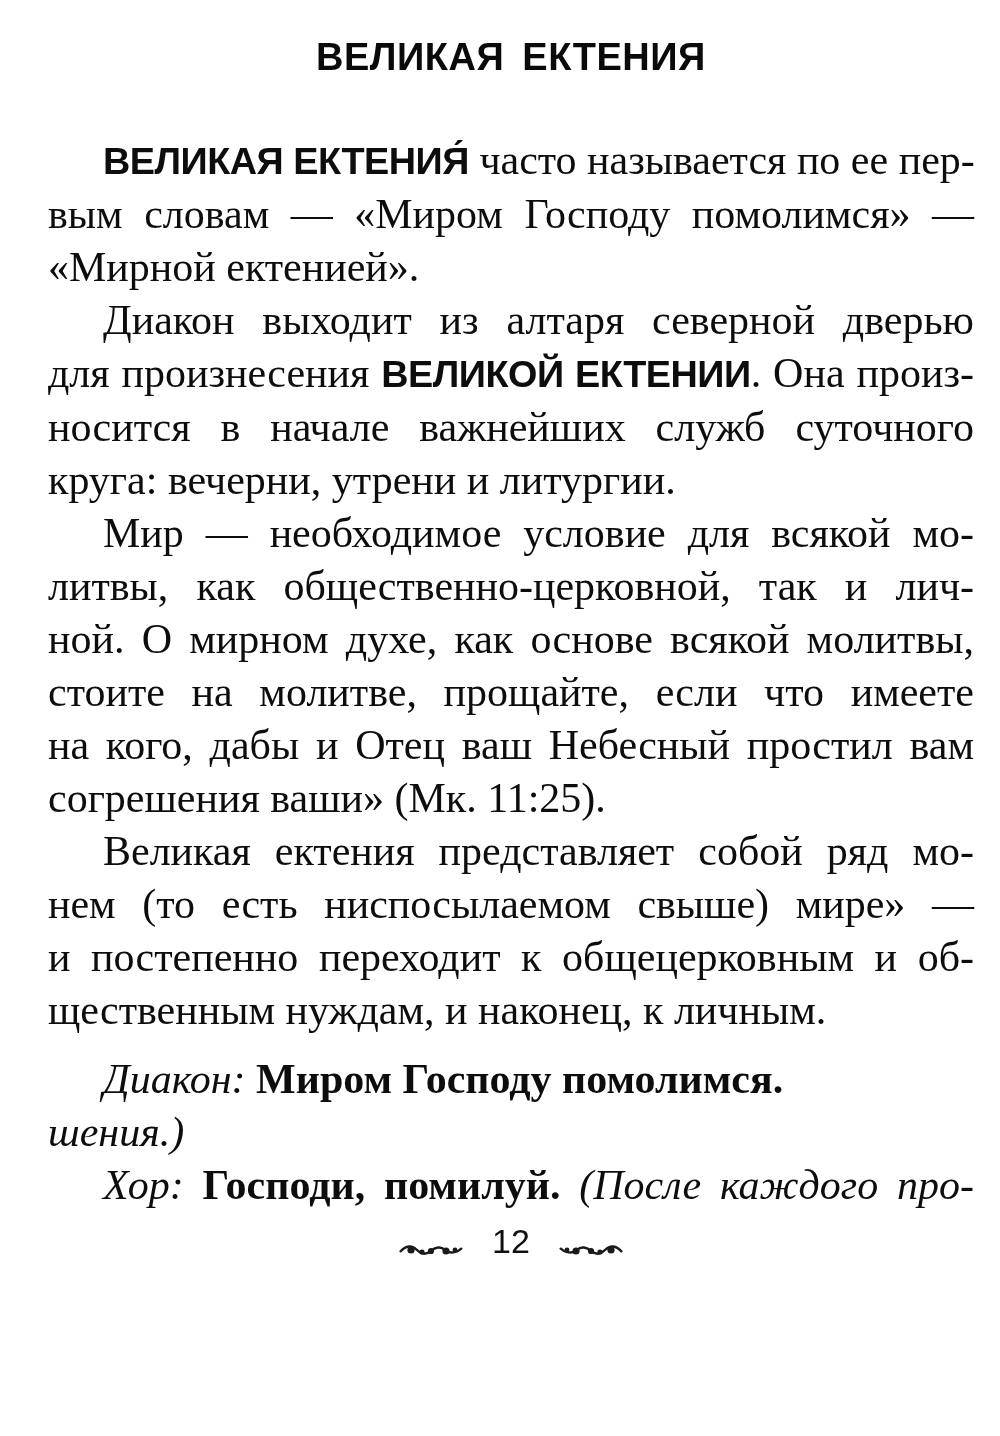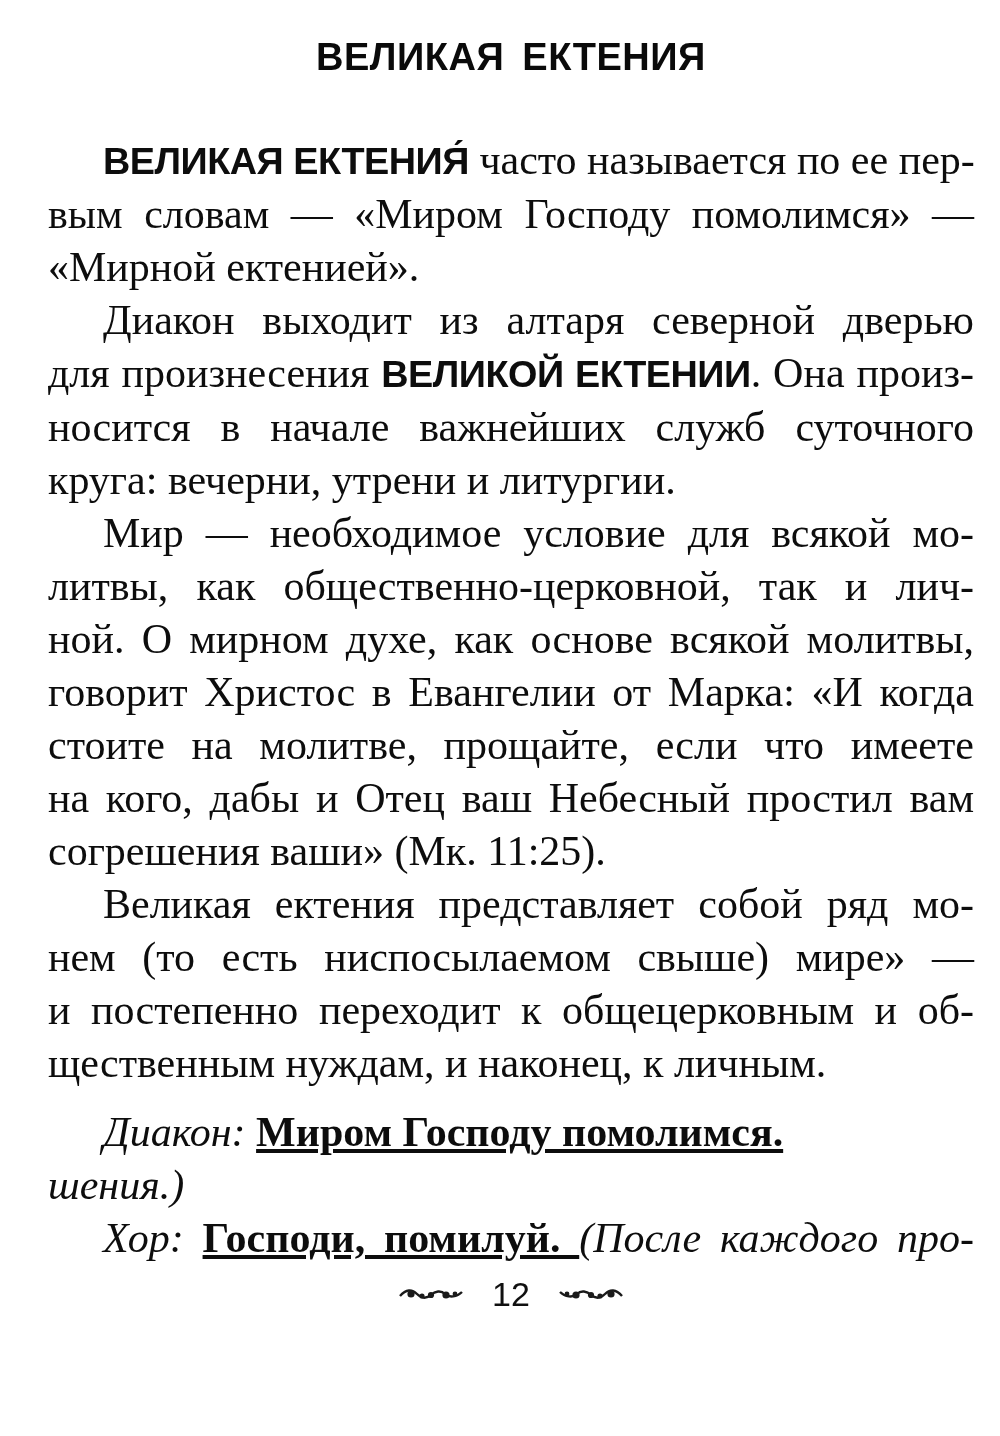--- a/index.html
+++ b/index.html
@@ -45,27 +45,27 @@
   }
   .line.last { text-align-last: left; }
   .line.indent { text-indent: 55px; }
   .normal { }
   .bold-sans {
     font-family: "Liberation Sans", sans-serif;
     font-weight: 700;
     font-size: 0.9em;
     letter-spacing: -0.5px;
   }
-  .bold-serif { font-weight: 700; text-decoration: underline; }
+  .bold-serif { font-weight: 700; }
   .italic { font-style: italic; }
   .footer {
     margin-top: 10px;
     display: flex;
     justify-content: center;
-    align-items: center;
+    align-items: flex-end;
     gap: 28px;
   }
   .page-number {
     font-family: "Liberation Sans", sans-serif;
     font-size: 34px;
     line-height: 38px;
     color: #101010;
   }
   .orn { display: block; }
   .orn.flip { transform: scaleX(-1); }
@@ -86,21 +86,20 @@
       <div class="para">
         <div class="line indent"><span class="normal">Диакон выходит из алтаря северной дверью</span></div>
         <div class="line"><span class="normal">для произнесения </span><span class="bold-sans">ВЕЛИКОЙ ЕКТЕНИИ</span><span class="normal">. Она произ-</span></div>
         <div class="line"><span class="normal">носится в начале важнейших служб суточного</span></div>
         <div class="line last"><span class="normal">круга: вечерни, утрени и литургии.</span></div>
       </div>
       <div class="para">
         <div class="line indent"><span class="normal">Мир — необходимое условие для всякой мо-</span></div>
         <div class="line"><span class="normal">литвы, как общественно-церковной, так и лич-</span></div>
         <div class="line"><span class="normal">ной. О мирном духе, как основе всякой молитвы,</span></div>
-        <div class="line"><span class="normal">говорит Христос в Евангелии от Марка: «И когда</span></div>
         <div class="line"><span class="normal">стоите на молитве, прощайте, если что имеете</span></div>
         <div class="line"><span class="normal">на кого, дабы и Отец ваш Небесный простил вам</span></div>
         <div class="line last"><span class="normal">согрешения ваши» (Мк. 11:25).</span></div>
       </div>
       <div class="para">
         <div class="line indent"><span class="normal">Великая ектения представляет собой ряд мо-</span></div>
         <div class="line"><span class="normal">нем (то есть ниспосылаемом свыше) мире» —</span></div>
         <div class="line"><span class="normal">и постепенно переходит к общецерковным и об-</span></div>
         <div class="line last"><span class="normal">щественным нуждам, и наконец, к личным.</span></div>
       </div>

